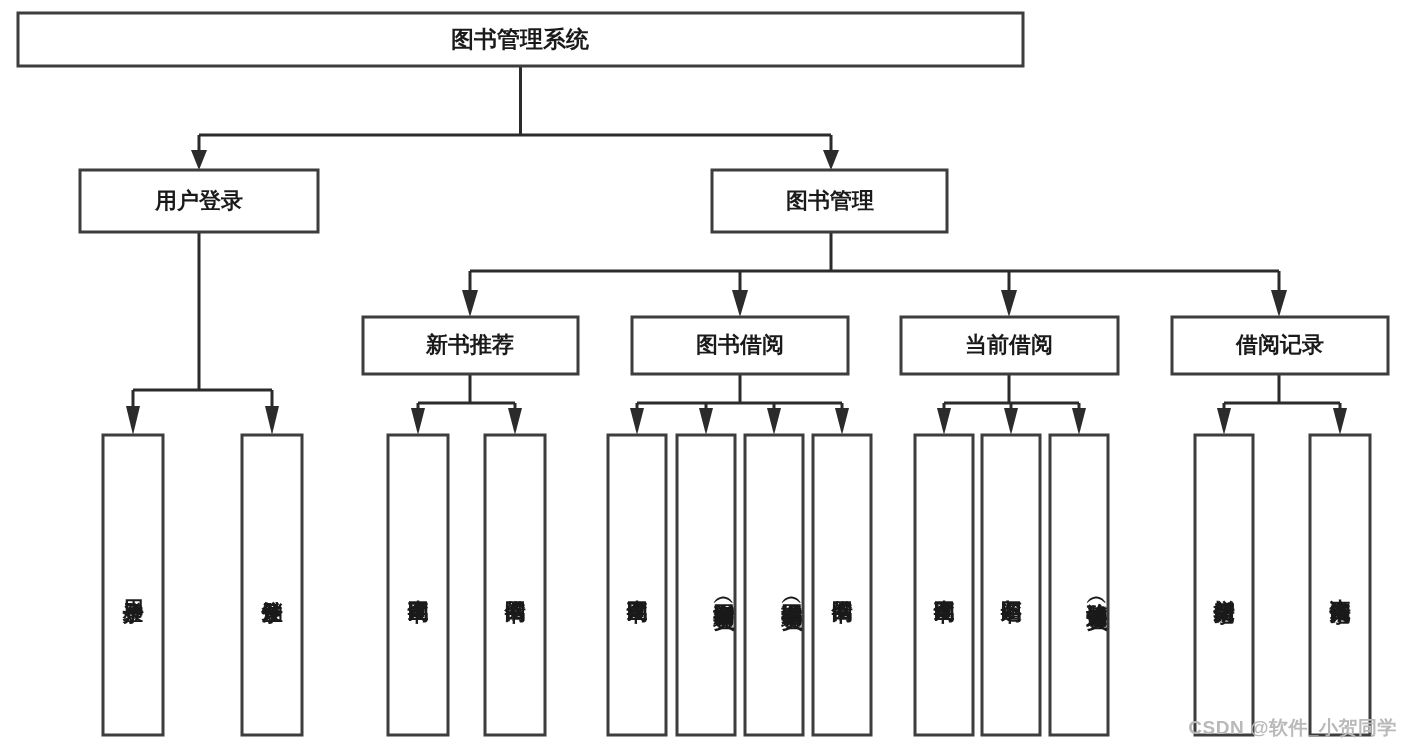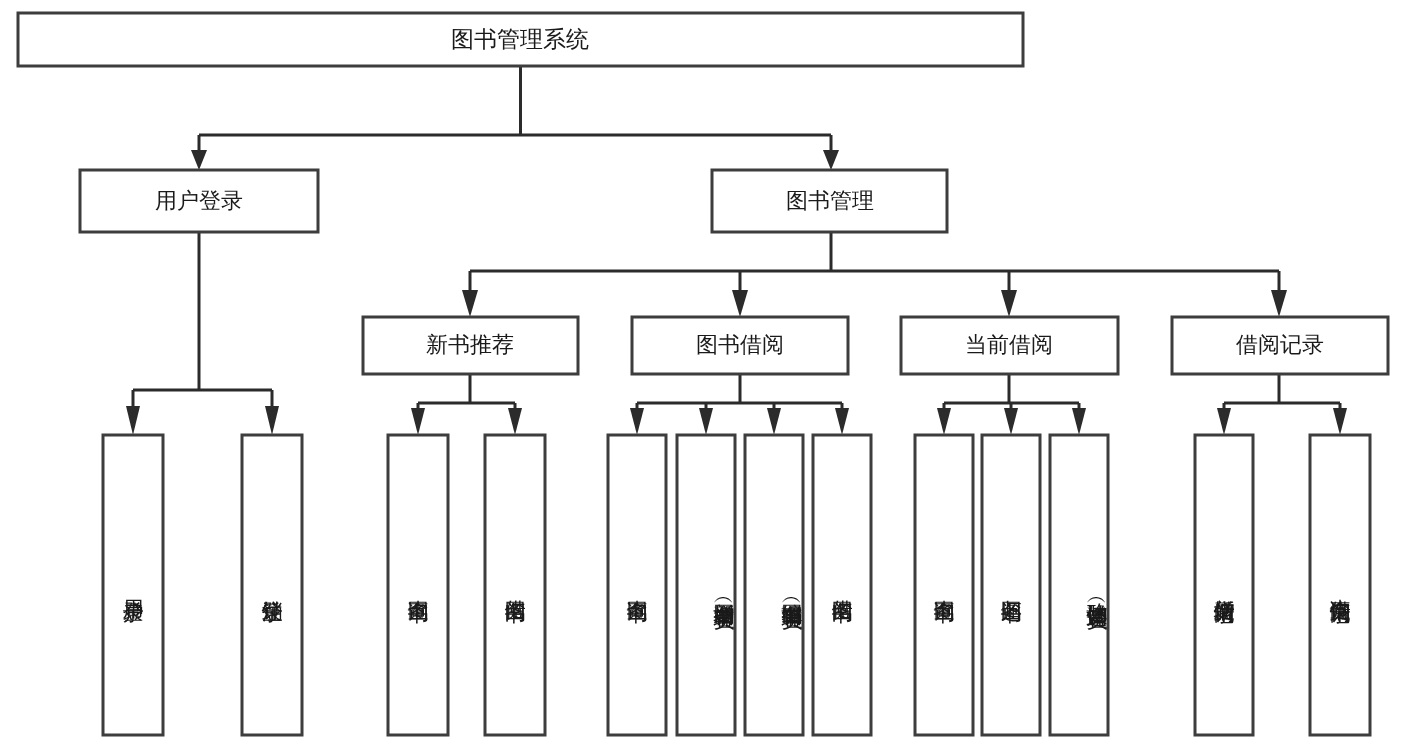--- a/index.html
+++ b/index.html
@@ -13,20 +13,21 @@
     font-family: "Liberation Sans", "DejaVu Sans", sans-serif;
     overflow: hidden;
     position: relative;
   }
   #diagram-root {
     position: absolute;
     left: 0;
     top: 0;
     width: 1405px;
     height: 747px;
+    font-weight: bold;
   }
   svg.flow {
     display: block;
     width: 1405px;
     height: 747px;
   }
   .box-rect {
     fill: #ffffff;
     stroke: #3d3d3d;
     stroke-width: 3;
@@ -202,13 +203,14 @@
   <div class="vlabel" style="left:608px;  top:435px; width:58px; height:300px;">查询图书</div>
   <div class="vlabel" style="left:677px;  top:435px; width:58px; height:300px; align-items:flex-start; padding-top:10px; box-sizing:border-box;">新增图书（管理员）</div>
   <div class="vlabel" style="left:745px;  top:435px; width:58px; height:300px; align-items:flex-start; padding-top:10px; box-sizing:border-box;">编辑图书（管理员）</div>
   <div class="vlabel" style="left:813px;  top:435px; width:58px; height:300px;">借阅图书</div>
   <div class="vlabel" style="left:915px;  top:435px; width:58px; height:300px;">查询图书</div>
   <div class="vlabel" style="left:982px;  top:435px; width:58px; height:300px;">归还图书</div>
   <div class="vlabel" style="left:1050px; top:435px; width:58px; height:300px; align-items:flex-start; padding-top:10px; box-sizing:border-box;">确认归还（管理员）</div>
   <div class="vlabel" style="left:1195px; top:435px; width:58px; height:300px;">新增借阅记录</div>
   <div class="vlabel" style="left:1310px; top:435px; width:60px; height:300px;">查询借阅记录</div>
 
+  <div class="watermark">CSDN @软件_小贺同学</div>
 </div>
 
 </body></html>

